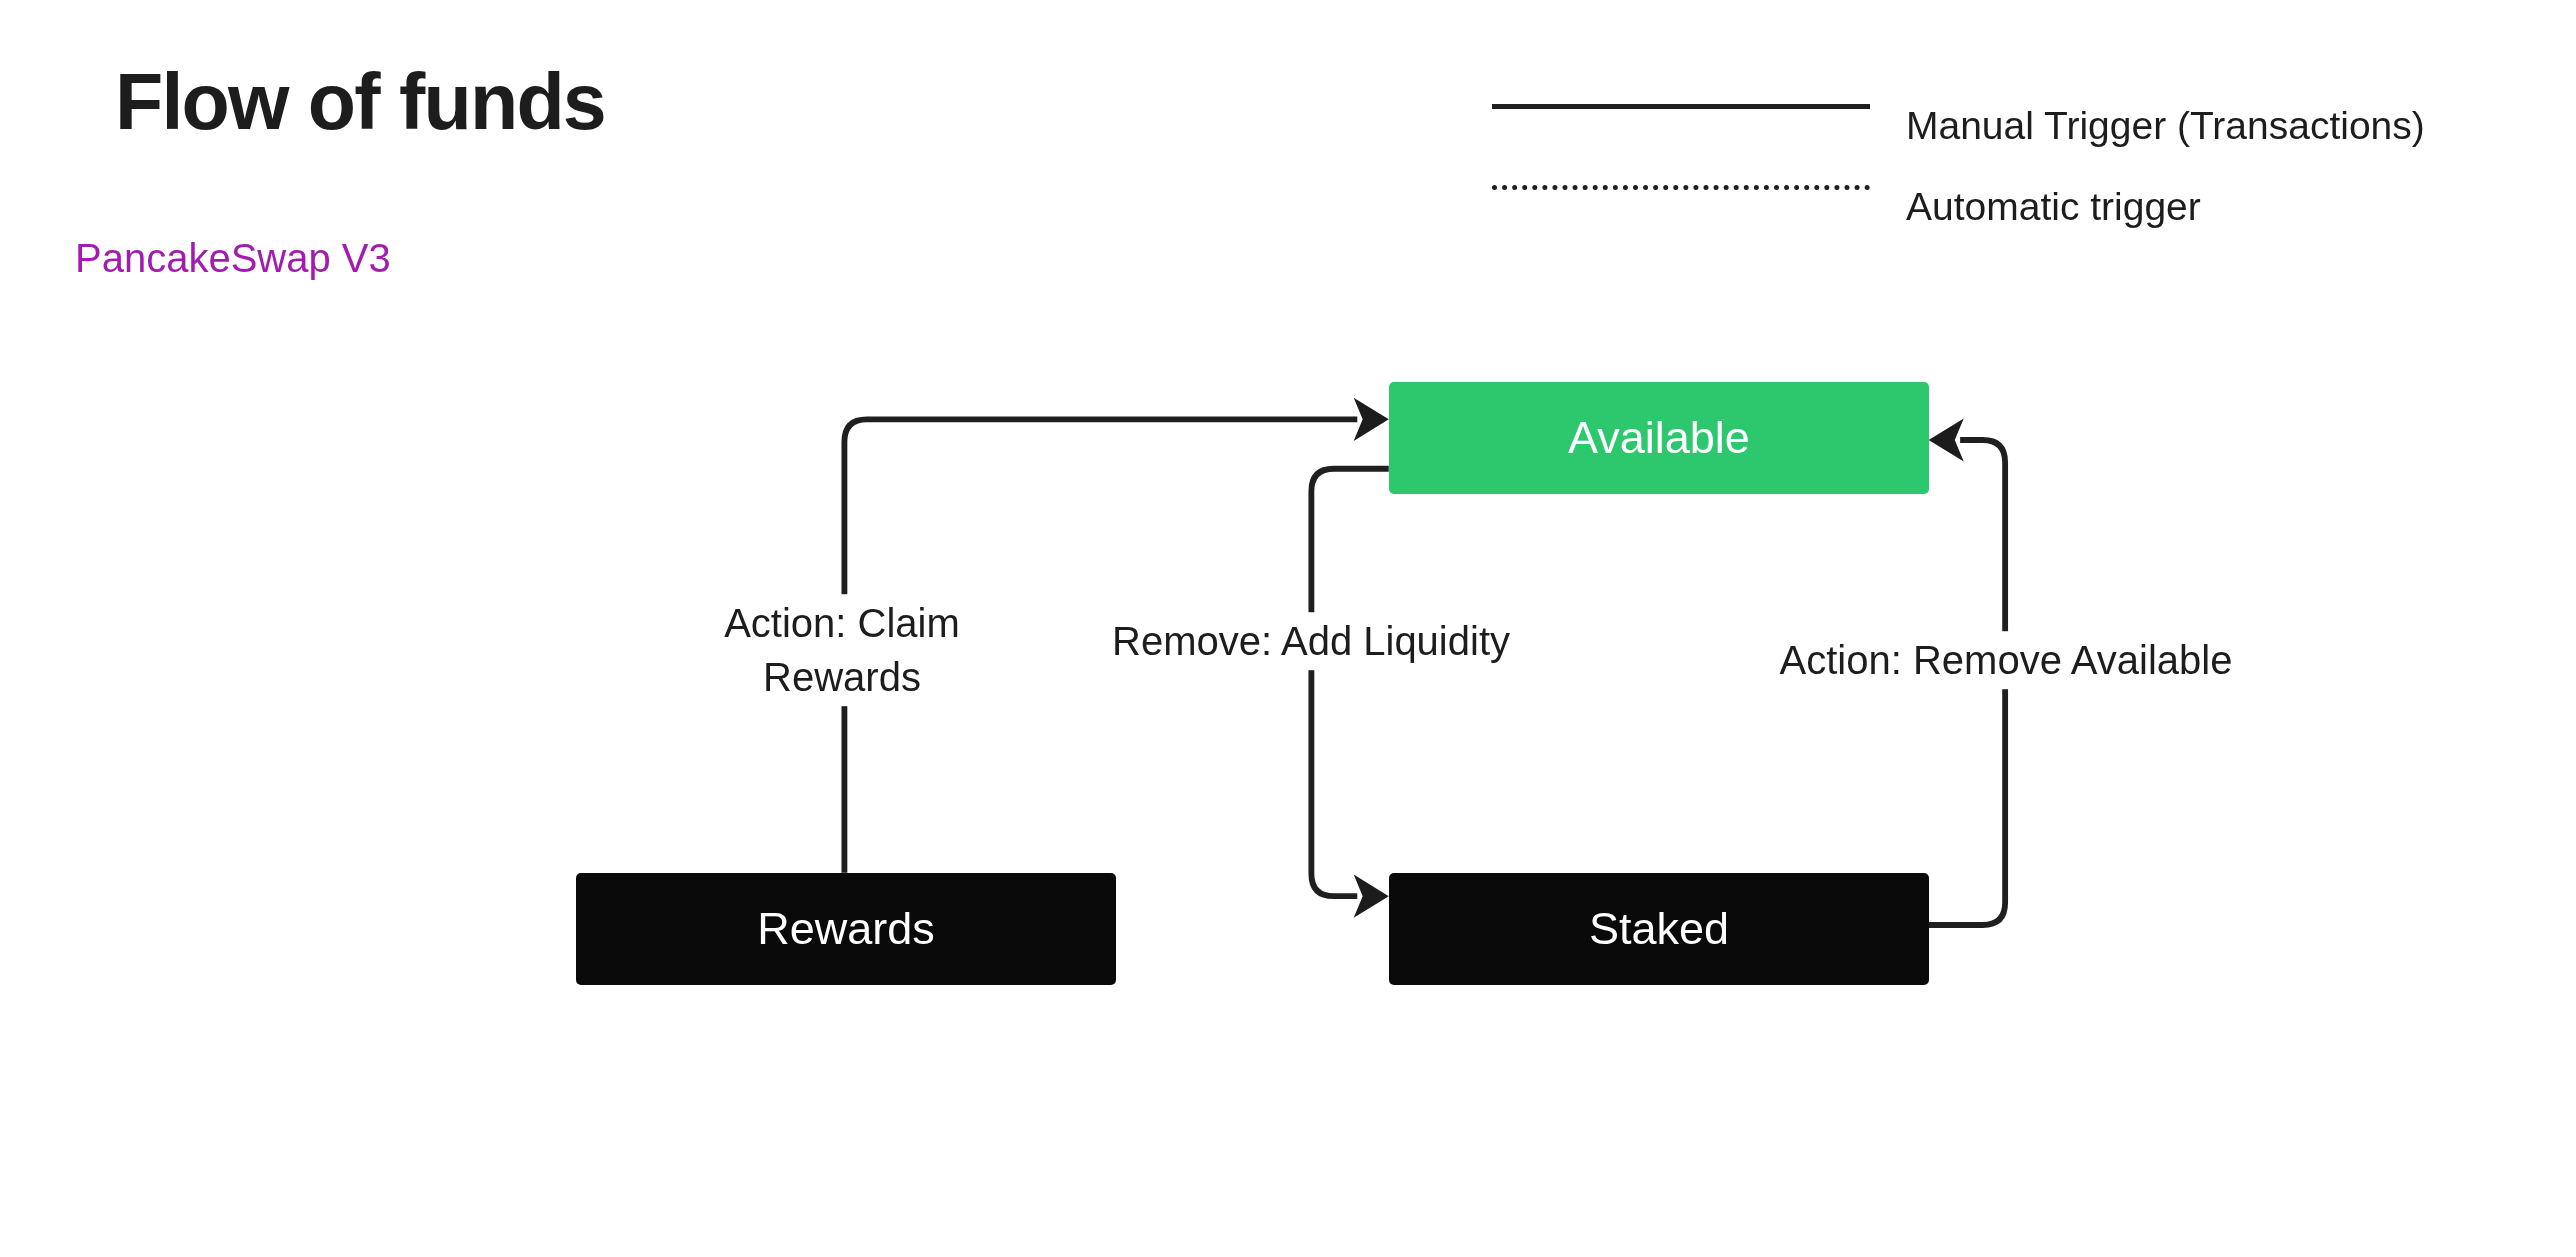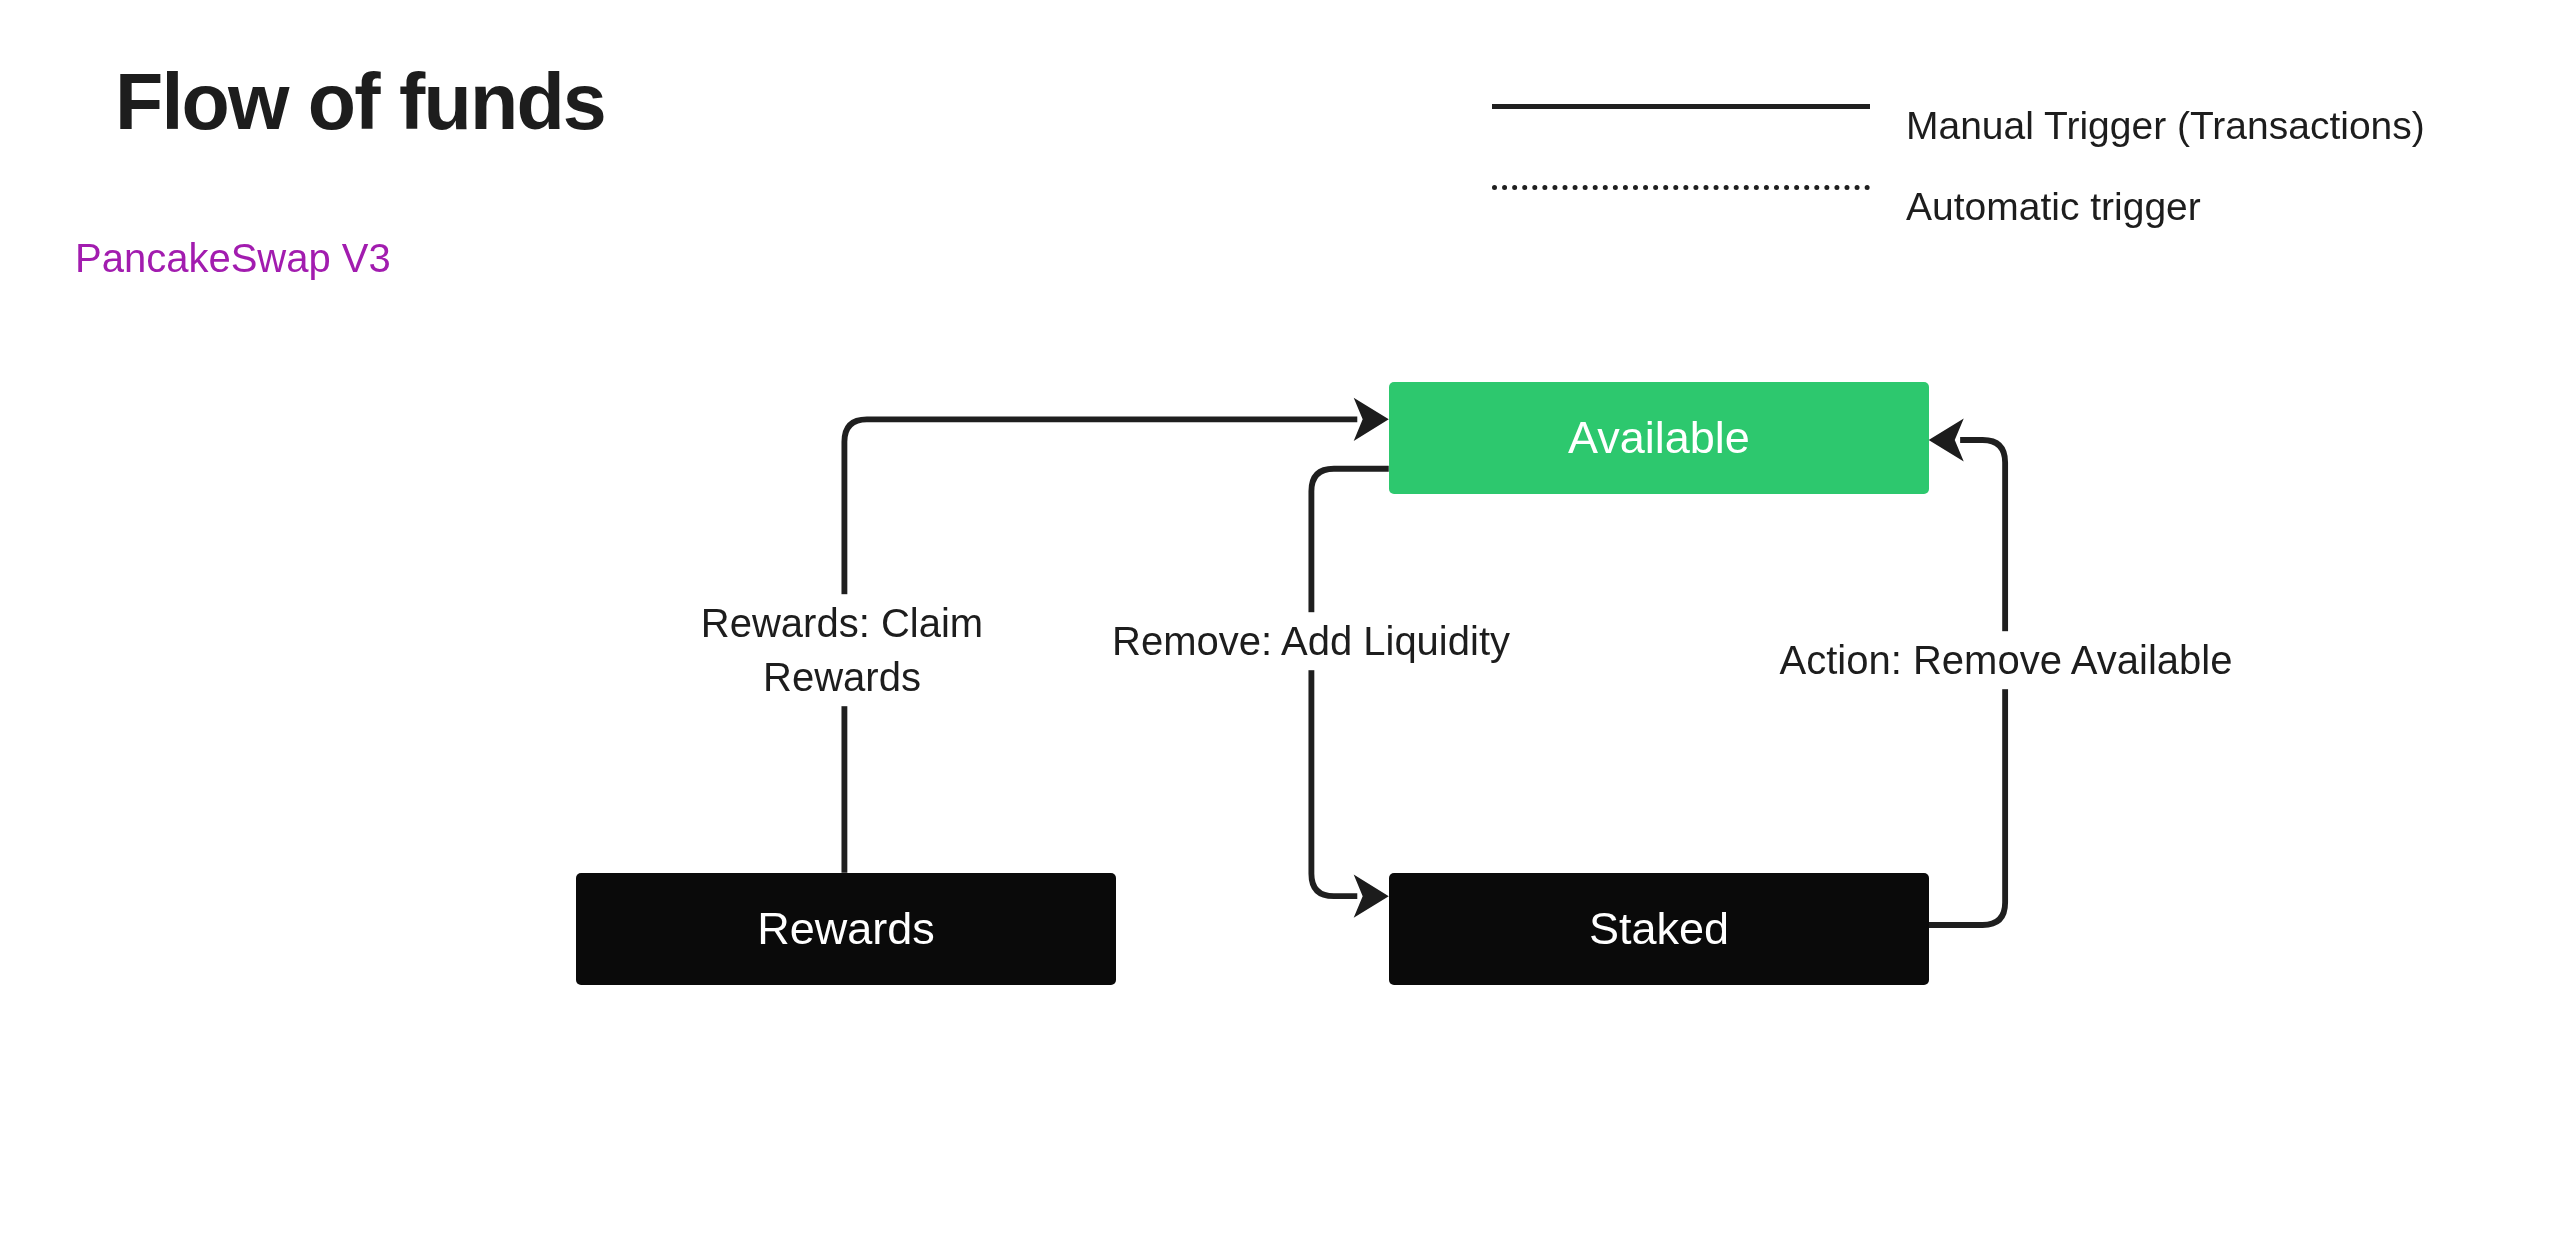--- a/index.html
+++ b/index.html
@@ -146,21 +146,21 @@
       <polygon class="arrowhead" points="1543,996 1504,972 1514,996 1504,1020"></polygon>
     </g>
 
     <g>
       <path class="edge-path" d="M 2143 1028 L 2203 1028 Q 2228 1028 2228 1003 L 2228 514 Q 2228 489 2203 489 L 2178 489"></path>
       <polygon class="arrowhead" points="2143,489 2182,465 2172,489 2182,513"></polygon>
     </g>
   </svg>
 
   <div class="edge-label edge-label-claim">
-    <div>Rewards: Claim</div>
+    <div>Action: Claim</div>
     <div>Rewards</div>
   </div>
   <div class="edge-label edge-label-add">Remove: Add Liquidity</div>
   <div class="edge-label edge-label-remove">Action: Remove Available</div>
 
   <div class="node green node-available">
     <span>Available</span>
   </div>
   <div class="node black node-rewards">
     <span>Rewards</span>

